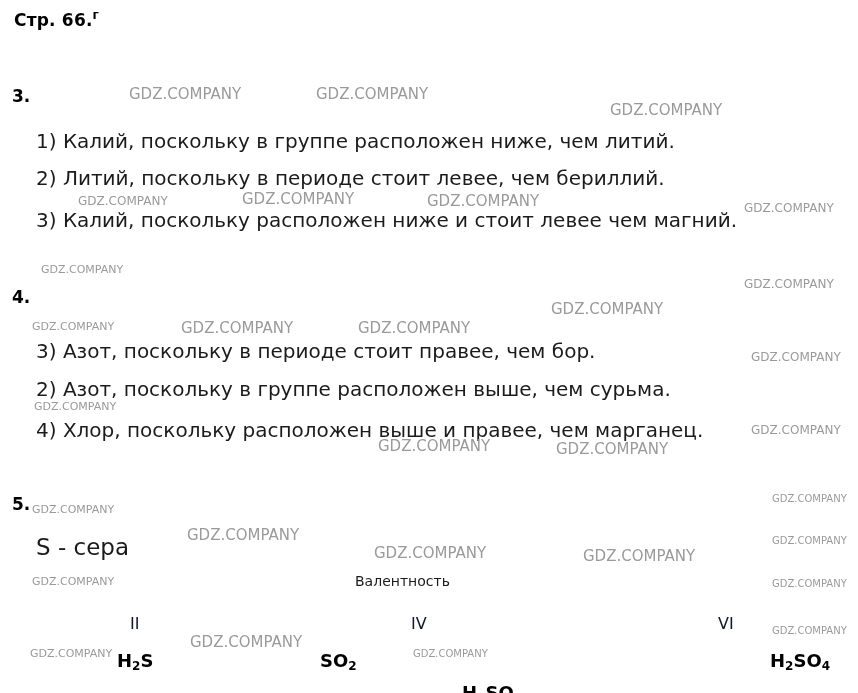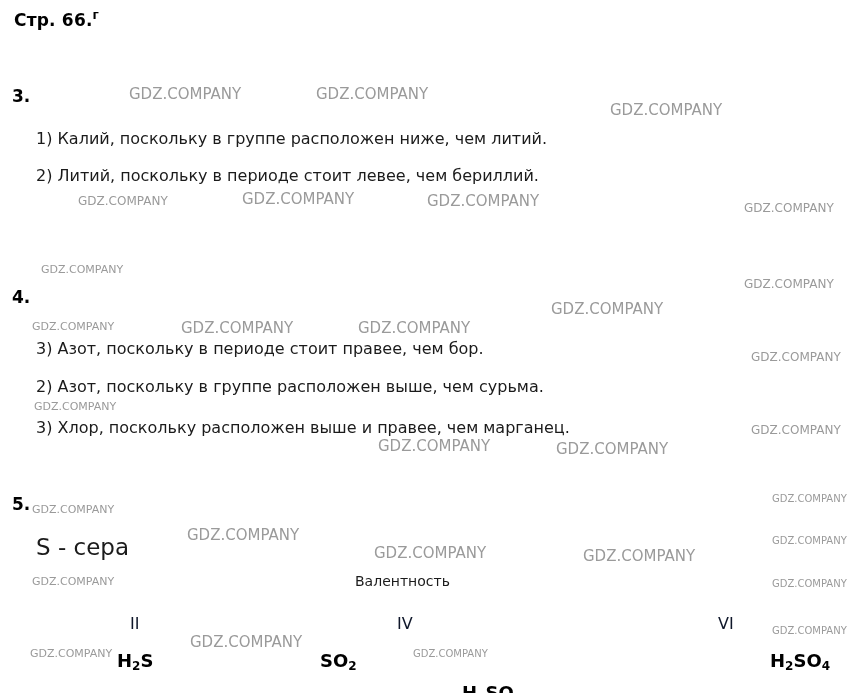--- a/index.html
+++ b/index.html
@@ -35,21 +35,21 @@
     vertical-align: super;
   }
   
   .task-num {
     position: absolute;
     font-size: 17px;
     font-weight: bold;
   }
   .line {
     position: absolute;
-    font-size: 16px;
+    font-size: 20px;
     white-space: nowrap;
     color: #1b1b1b;
   }
   
   #t3num { left: 12px; top: 86px; }
   #t3l1 { left: 36px; top: 129px; }
   #t3l2 { left: 36px; top: 166px; }
   #t3l3 { left: 36px; top: 208px; }
   
   #t4num { left: 12px; top: 287px; }
@@ -74,21 +74,21 @@
   }
   .formula sub {
     font-size: 12px;
     font-weight: bold;
     vertical-align: baseline;
     position: relative;
     bottom: -3px;
   }
   
   #v1 { left: 130px; top: 614px; }
-  #v2 { left: 397px; top: 614px; }
+  #v2 { left: 411px; top: 614px; }
   #v3 { left: 718px; top: 614px; }
   
   #f1 { left: 117px; top: 650px; }
   #f2 { left: 320px; top: 650px; }
   #f3 { left: 462px; top: 650px; margin-top: 32px; }
   #f4 { left: 632px; top: 650px; margin-top: 44px; }
   #f5 { left: 770px; top: 650px; }
 
   
   .wm {
@@ -105,25 +105,26 @@
 
 <div class="page">
 
   <div class="page-header">
     <span>Стр. 66.</span><span class="tail">г</span>
   </div>
 
   <div class="task-num" id="t3num">3.</div>
   <div class="line" id="t3l1">1) Калий, поскольку в группе расположен ниже, чем литий.</div>
   <div class="line" id="t3l2">2) Литий, поскольку в периоде стоит левее, чем бериллий.</div>
+  <div class="line" id="t3l3">3) Калий, поскольку расположен ниже и стоит левее чем магний.</div>
 
   <div class="task-num" id="t4num">4.</div>
   <div class="line" id="t4l1">3) Азот, поскольку в периоде стоит правее, чем бор.</div>
   <div class="line" id="t4l2">2) Азот, поскольку в группе расположен выше, чем сурьма.</div>
-  <div class="line" id="t4l3">3) Хлор, поскольку расположен выше и правее, чем марганец.</div>
+  <div class="line" id="t4l3">4) Хлор, поскольку расположен выше и правее, чем марганец.</div>
 
   <div class="task-num" id="t5num">5.</div>
   <div class="line" id="t5label">S - сера</div>
   <div class="line" id="t5valhead">Валентность</div>
 
   <div class="valence" id="v1">II</div>
   <div class="valence" id="v2">IV</div>
   <div class="valence" id="v3">VI</div>
 
   <div class="formula" id="f1"><span>H</span><sub>2</sub><span>S</span></div>

